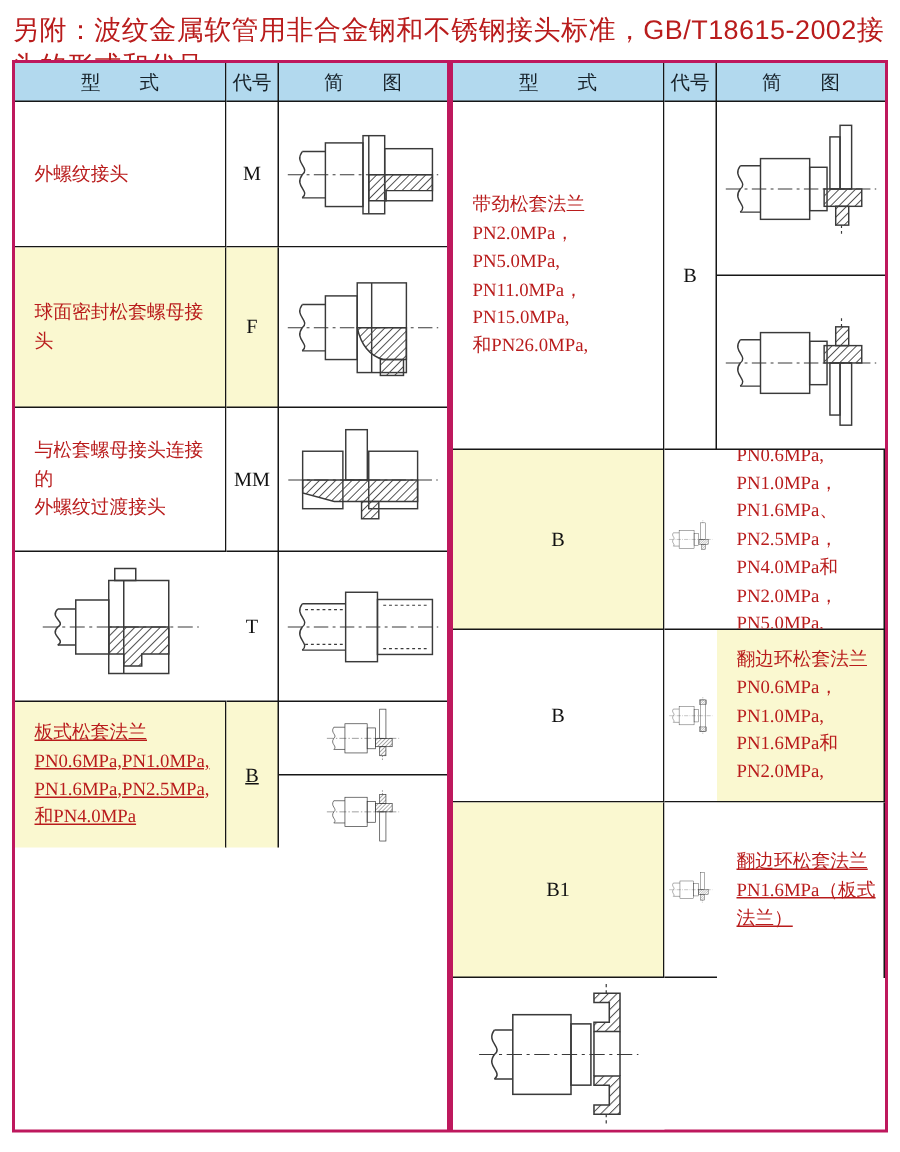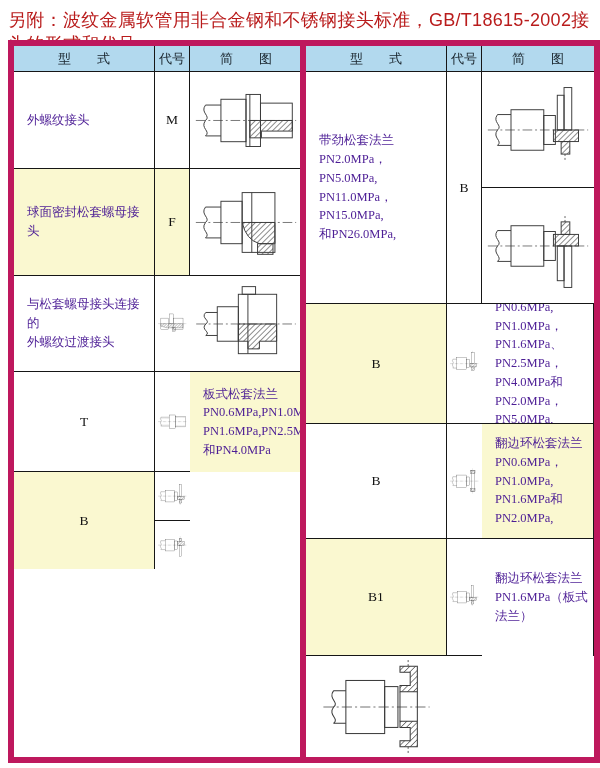--- a/index.html
+++ b/index.html
@@ -5,40 +5,40 @@
   html,body{margin:0;padding:0;}
   body{
     width:600px;height:768px;position:relative;background:#ffffff;
     font-family:"Liberation Sans","DejaVu Sans",sans-serif;color:#1b1b1b;
   }
   .title{
     position:absolute;left:8px;top:8px;width:584px;
     font-size:18px;font-weight:normal;color:#b91c1c;letter-spacing:.3px;
   }
   .tbl{
-    position:absolute;top:40px;border:6px solid #be185d;display:grid;background:#fff;
+    position:absolute;top:40px;border:2px solid #be185d;display:grid;background:#fff;
   }
   #ltbl{left:8px;grid-template-columns:141px 35px 112px;
         grid-template-rows:26px 97px 107px 96px 100px 97px 188px;}
   #rtbl{left:300px;grid-template-columns:141px 35px 112px;
         grid-template-rows:26px 232px 120px 115px 117px 101px;}
   .c{
     box-sizing:border-box;border-right:1px solid #161616;border-bottom:1px solid #161616;
     display:flex;align-items:center;justify-content:center;overflow:hidden;background:#fff;
   }
   .lc{border-right:none;}
-  .lb{border-bottom:none;}
+  .lb{border-bottom:none;text-decoration:underline;}
   .hd{
     background:#b2d9ee;font-family:"Liberation Serif","DejaVu Serif",serif;
     font-size:13px;color:#17222a;white-space:pre;
   }
   .ty{
     justify-content:flex-start;text-align:left;padding:4px 4px 4px 13px;
     font-family:"Liberation Serif","DejaVu Serif",serif;
-    font-size:12.5px;line-height:1.5;white-space:pre-line;color:#4c1d95;
+    font-size:12.5px;line-height:1.5;white-space:pre-line;color:#b91c1c;
   }
   .cd{font-family:"Liberation Serif","DejaVu Serif",serif;font-size:13.5px;color:#111;}
   .yl{background:#faf8d0;}
   .dg{padding:2px;}
   .d2{flex-direction:column;align-items:stretch;padding:0;}
   .d2 .sub{flex:1;min-height:0;display:flex;padding:2px;}
   .d2 .s2{border-top:1px solid #161616;}
   svg.diag{width:100%;height:100%;display:block;}
   .defs-holder{position:absolute;width:0;height:0;overflow:hidden;}
 </style>
@@ -85,20 +85,21 @@
         <rect x="30" y="26" width="22" height="44" fill="none" stroke="#3a3a3a" stroke-width="1"></rect>
         <rect x="52" y="17" width="34" height="62" fill="none" stroke="#3a3a3a" stroke-width="1"></rect>
         <line x1="62" y1="17" x2="62" y2="79" stroke="#3a3a3a" stroke-width="1"></line>
         <path d="M52,48 H86 V70 H70 Q56,66 52,48 Z" fill="url(#hp)" stroke="#3a3a3a" stroke-width="1"></path>
         <rect x="68" y="70" width="16" height="11" fill="url(#hp)" stroke="#3a3a3a" stroke-width="1"></rect>
       </svg>
     </div>
 
   <div class="c ty">与松套螺母接头连接的
 外螺纹过渡接头</div>
+  <div class="c cd">MM</div>
   <div class="c dg lc">
       <svg class="diag" viewBox="0 0 112 95" preserveAspectRatio="xMidYMid meet">
         <line x1="4" y1="48" x2="108" y2="48" stroke="#3a3a3a" stroke-width="0.7" stroke-dasharray="10 3 2 3"></line>
         <rect x="14" y="28" width="28" height="40" fill="none" stroke="#3a3a3a" stroke-width="1"></rect>
         <rect x="60" y="28" width="34" height="40" fill="none" stroke="#3a3a3a" stroke-width="1"></rect>
         <rect x="44" y="13" width="15" height="35" fill="none" stroke="#3a3a3a" stroke-width="1"></rect>
         <path d="M14,48 H94 V63 H36 L14,57 Z" fill="url(#hp)" stroke="#3a3a3a" stroke-width="1"></path>
         <rect x="55" y="63" width="12" height="12" fill="url(#hp)" stroke="#3a3a3a" stroke-width="1"></rect>
       </svg>
     </div>

